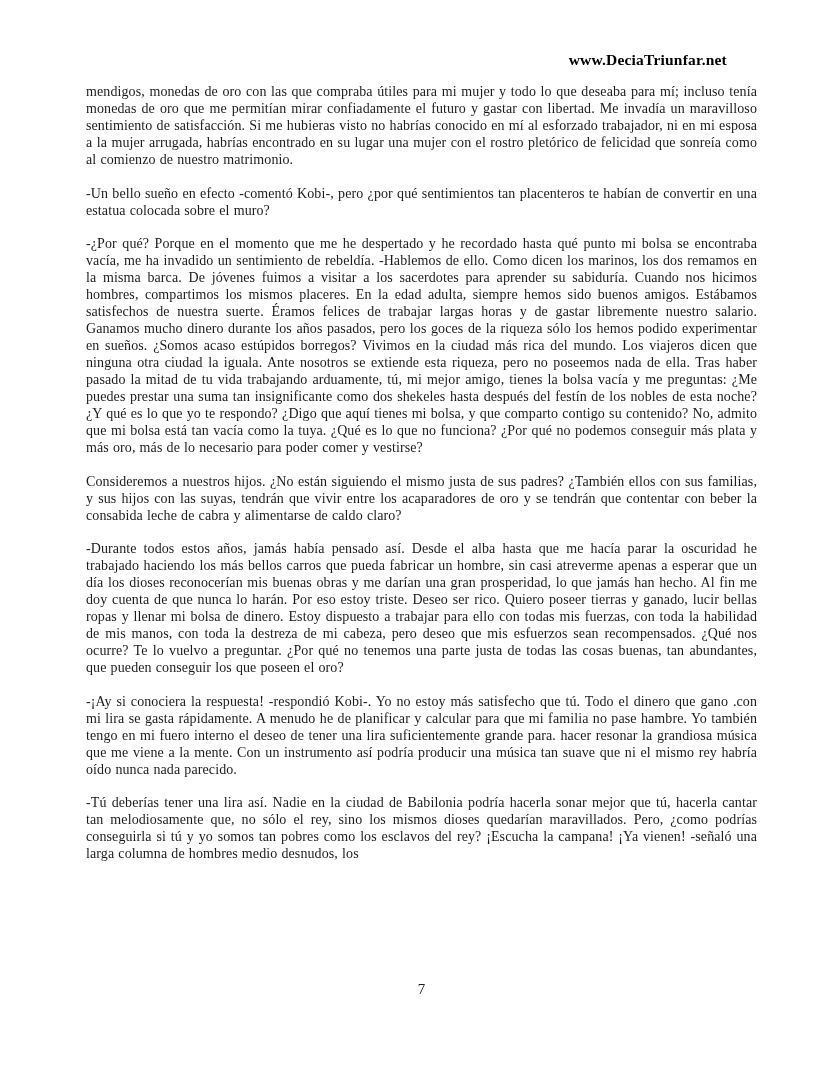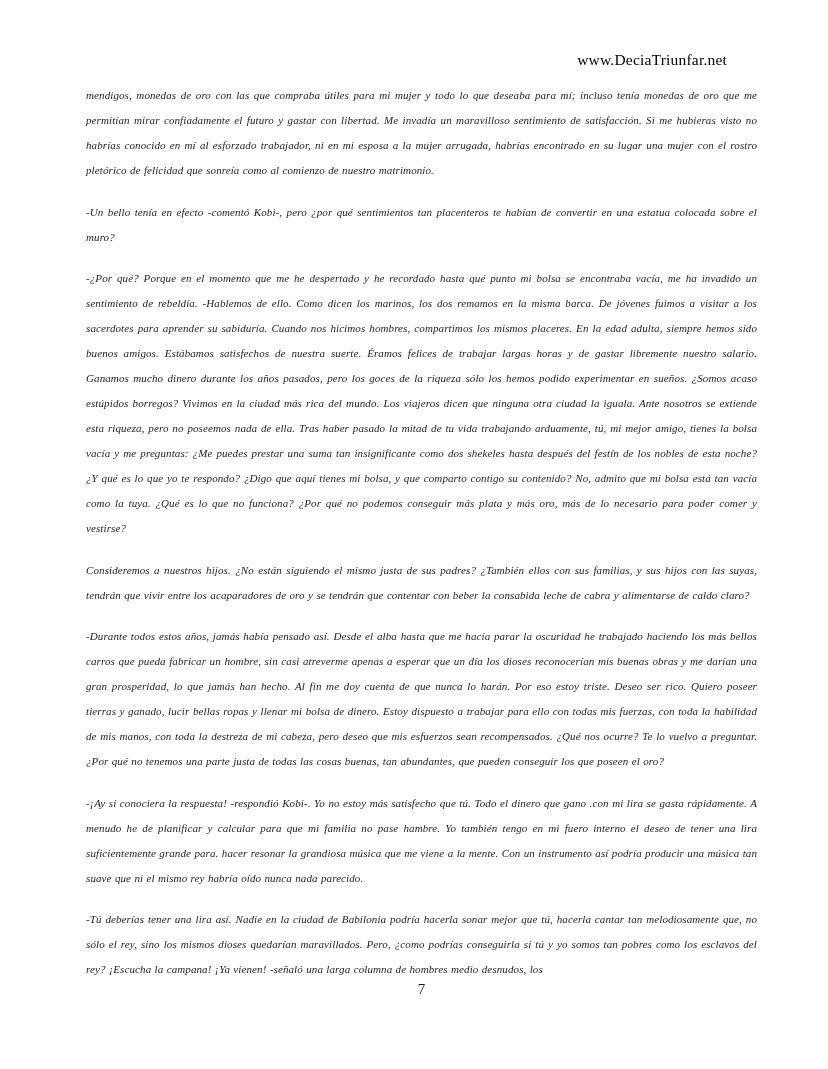--- a/index.html
+++ b/index.html
@@ -15,61 +15,60 @@
     overflow: hidden;
     font-family: "Liberation Serif", serif;
     color: #1c1c1c;
   }
   .page-header {
     position: absolute;
     top: 51px;
     left: 86px;
     right: 101px;
     text-align: right;
-    font-weight: normal;
+    font-weight: bold;
     font-size: 15.5px;
     line-height: 18px;
     color: #000000;
     letter-spacing: 0.2px;
   }
   .content {
     position: absolute;
     top: 83px;
     left: 86px;
     width: 671px;
   }
   .content p {
     margin: 0 0 16.5px 0;
-    font-size: 11px;
-    line-height: 25px;
+    font-size: 14px;
+    line-height: 17px;
     text-align: justify;
     letter-spacing: 0.1px;
     word-spacing: 0.5px;
-    font-style: italic;
   }
   .page-number {
     position: absolute;
     top: 981px;
     left: 86px;
     width: 671px;
     text-align: center;
     font-size: 15px;
     color: #1c1c1c;
   }
 </style>
 </head>
 <body>
 
 <div class="page">
 
   <div class="page-header">www.DeciaTriunfar.net</div>
 
   <div class="content">
     <p>mendigos, monedas de oro con las que compraba útiles para mi mujer y todo lo que deseaba para mí; incluso tenía monedas de oro que me permitían mirar confiadamente el futuro y gastar con libertad. Me invadía un maravilloso sentimiento de satisfacción. Si me hubieras visto no habrías conocido en mí al esforzado trabajador, ni en mi esposa a la mujer arrugada, habrías encontrado en su lugar una mujer con el rostro pletórico de felicidad que sonreía como al comienzo de nuestro matrimonio.</p>
-    <p>-Un bello tenía en efecto -comentó Kobi-, pero ¿por qué sentimientos tan placenteros te habían de convertir en una estatua colocada sobre el muro?</p>
+    <p>-Un bello sueño en efecto -comentó Kobi-, pero ¿por qué sentimientos tan placenteros te habían de convertir en una estatua colocada sobre el muro?</p>
     <p>-¿Por qué? Porque en el momento que me he despertado y he recordado hasta qué punto mi bolsa se encontraba vacía, me ha invadido un sentimiento de rebeldía. -Hablemos de ello. Como dicen los marinos, los dos remamos en la misma barca. De jóvenes fuimos a visitar a los sacerdotes para aprender su sabiduría. Cuando nos hicimos hombres, compartimos los mismos placeres. En la edad adulta, siempre hemos sido buenos amigos. Estábamos satisfechos de nuestra suerte. Éramos felices de trabajar largas horas y de gastar libremente nuestro salario. Ganamos mucho dinero durante los años pasados, pero los goces de la riqueza sólo los hemos podido experimentar en sueños. ¿Somos acaso estúpidos borregos? Vivimos en la ciudad más rica del mundo. Los viajeros dicen que ninguna otra ciudad la iguala. Ante nosotros se extiende esta riqueza, pero no poseemos nada de ella. Tras haber pasado la mitad de tu vida trabajando arduamente, tú, mi mejor amigo, tienes la bolsa vacía y me preguntas: ¿Me puedes prestar una suma tan insignificante como dos shekeles hasta después del festín de los nobles de esta noche? ¿Y qué es lo que yo te respondo? ¿Digo que aquí tienes mi bolsa, y que comparto contigo su contenido? No, admito que mi bolsa está tan vacía como la tuya. ¿Qué es lo que no funciona? ¿Por qué no podemos conseguir más plata y más oro, más de lo necesario para poder comer y vestirse?</p>
     <p>Consideremos a nuestros hijos. ¿No están siguiendo el mismo justa de sus padres? ¿También ellos con sus familias, y sus hijos con las suyas, tendrán que vivir entre los acaparadores de oro y se tendrán que contentar con beber la consabida leche de cabra y alimentarse de caldo claro?</p>
     <p>-Durante todos estos años, jamás había pensado así. Desde el alba hasta que me hacía parar la oscuridad he trabajado haciendo los más bellos carros que pueda fabricar un hombre, sin casi atreverme apenas a esperar que un día los dioses reconocerían mis buenas obras y me darían una gran prosperidad, lo que jamás han hecho. Al fin me doy cuenta de que nunca lo harán. Por eso estoy triste. Deseo ser rico. Quiero poseer tierras y ganado, lucir bellas ropas y llenar mi bolsa de dinero. Estoy dispuesto a trabajar para ello con todas mis fuerzas, con toda la habilidad de mis manos, con toda la destreza de mi cabeza, pero deseo que mis esfuerzos sean recompensados. ¿Qué nos ocurre? Te lo vuelvo a preguntar. ¿Por qué no tenemos una parte justa de todas las cosas buenas, tan abundantes, que pueden conseguir los que poseen el oro?</p>
     <p>-¡Ay si conociera la respuesta! -respondió Kobi-. Yo no estoy más satisfecho que tú. Todo el dinero que gano .con mi lira se gasta rápidamente. A menudo he de planificar y calcular para que mi familia no pase hambre. Yo también tengo en mi fuero interno el deseo de tener una lira suficientemente grande para. hacer resonar la grandiosa música que me viene a la mente. Con un instrumento así podría producir una música tan suave que ni el mismo rey habría oído nunca nada parecido.</p>
     <p>-Tú deberías tener una lira así. Nadie en la ciudad de Babilonia podría hacerla sonar mejor que tú, hacerla cantar tan melodiosamente que, no sólo el rey, sino los mismos dioses quedarían maravillados. Pero, ¿como podrías conseguirla si tú y yo somos tan pobres como los esclavos del rey? ¡Escucha la campana! ¡Ya vienen! -señaló una larga columna de hombres medio desnudos, los</p>
   </div>
 
   <div class="page-number">7</div>
 
 </div>

